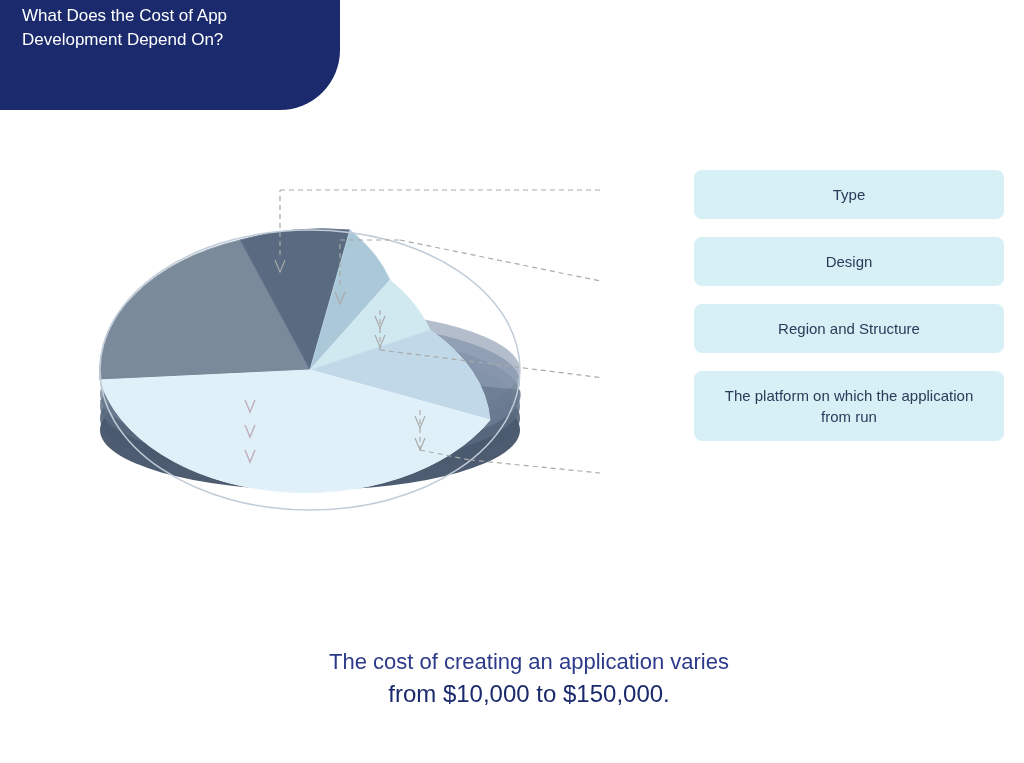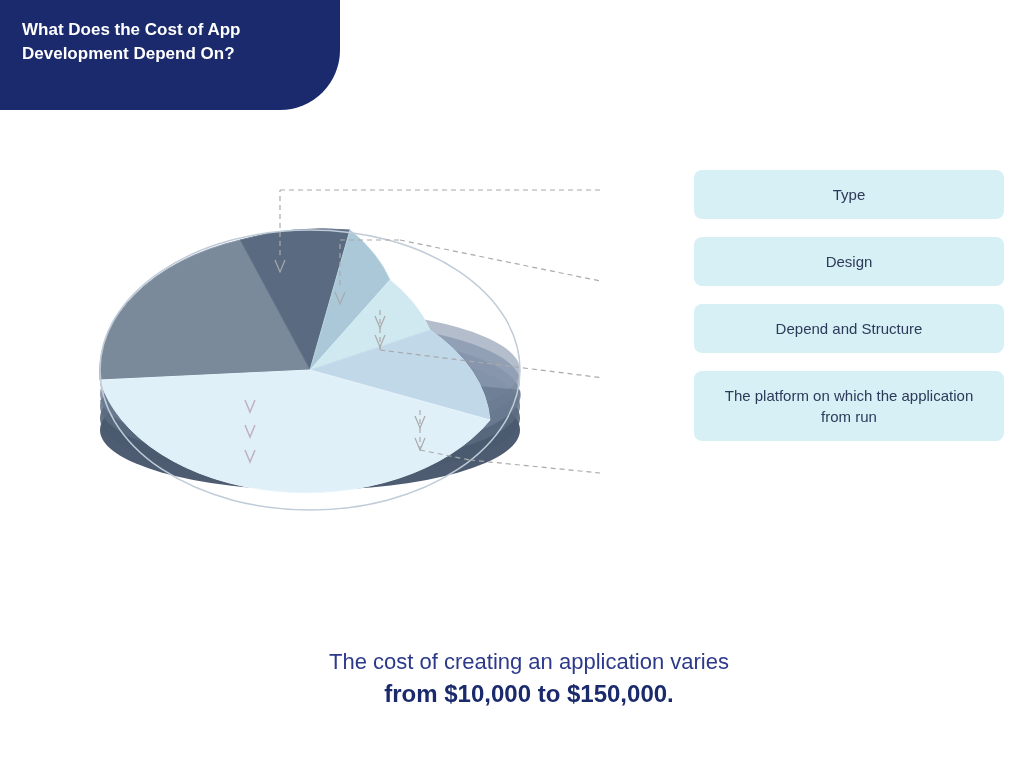--- a/index.html
+++ b/index.html
@@ -19,25 +19,25 @@
       left: 0;
       width: 340px;
       height: 110px;
       background: #1a2a6c;
       border-radius: 0 0 60px 0;
       z-index: 1;
     }
 
     .header-title {
       position: absolute;
-      top: 18px;
+      top: 4px;
       left: 22px;
       color: #ffffff;
       font-size: 17px;
-      font-weight: 700;
+      font-weight: 400;
       line-height: 1.4;
       z-index: 2;
       width: 300px;
     }
 
     
     .legend-area {
       position: absolute;
       right: 20px;
       top: 60px;
@@ -149,21 +149,21 @@
   <polyline points="385,408 380,420 375,408" fill="none" stroke="#aaa" stroke-width="1.2"></polyline>
 
   <polyline points="215,370 210,382 205,370" fill="none" stroke="#c0b0c0" stroke-width="1.5"></polyline>
   <polyline points="215,395 210,407 205,395" fill="none" stroke="#c0b0c0" stroke-width="1.5"></polyline>
   <polyline points="215,420 210,432 205,420" fill="none" stroke="#c0b0c0" stroke-width="1.5"></polyline>
 </svg>
 
 <div class="legend-area">
   <div class="legend-item">Type</div>
   <div class="legend-item">Design</div>
-  <div class="legend-item">Depend and Structure</div>
+  <div class="legend-item">Region and Structure</div>
   <div class="legend-item">The platform on which the application from run</div>
 </div>
 
 <div class="bottom-text">
   <div class="line1">The cost of creating an application varies</div>
   <div class="line2">from $10,000 to $150,000.</div>
 </div>
 
 <style>
   .legend-area {
@@ -187,15 +187,15 @@
   .bottom-text .line1 {
     font-size: 22px;
     color: #2d3a8a;
     font-weight: 400;
     margin-bottom: 5px;
   }
 
   .bottom-text .line2 {
     font-size: 24px;
     color: #1a2a6c;
-    font-weight: 700;
+    font-weight: 400;
   }
 </style>
 
 </body></html>

